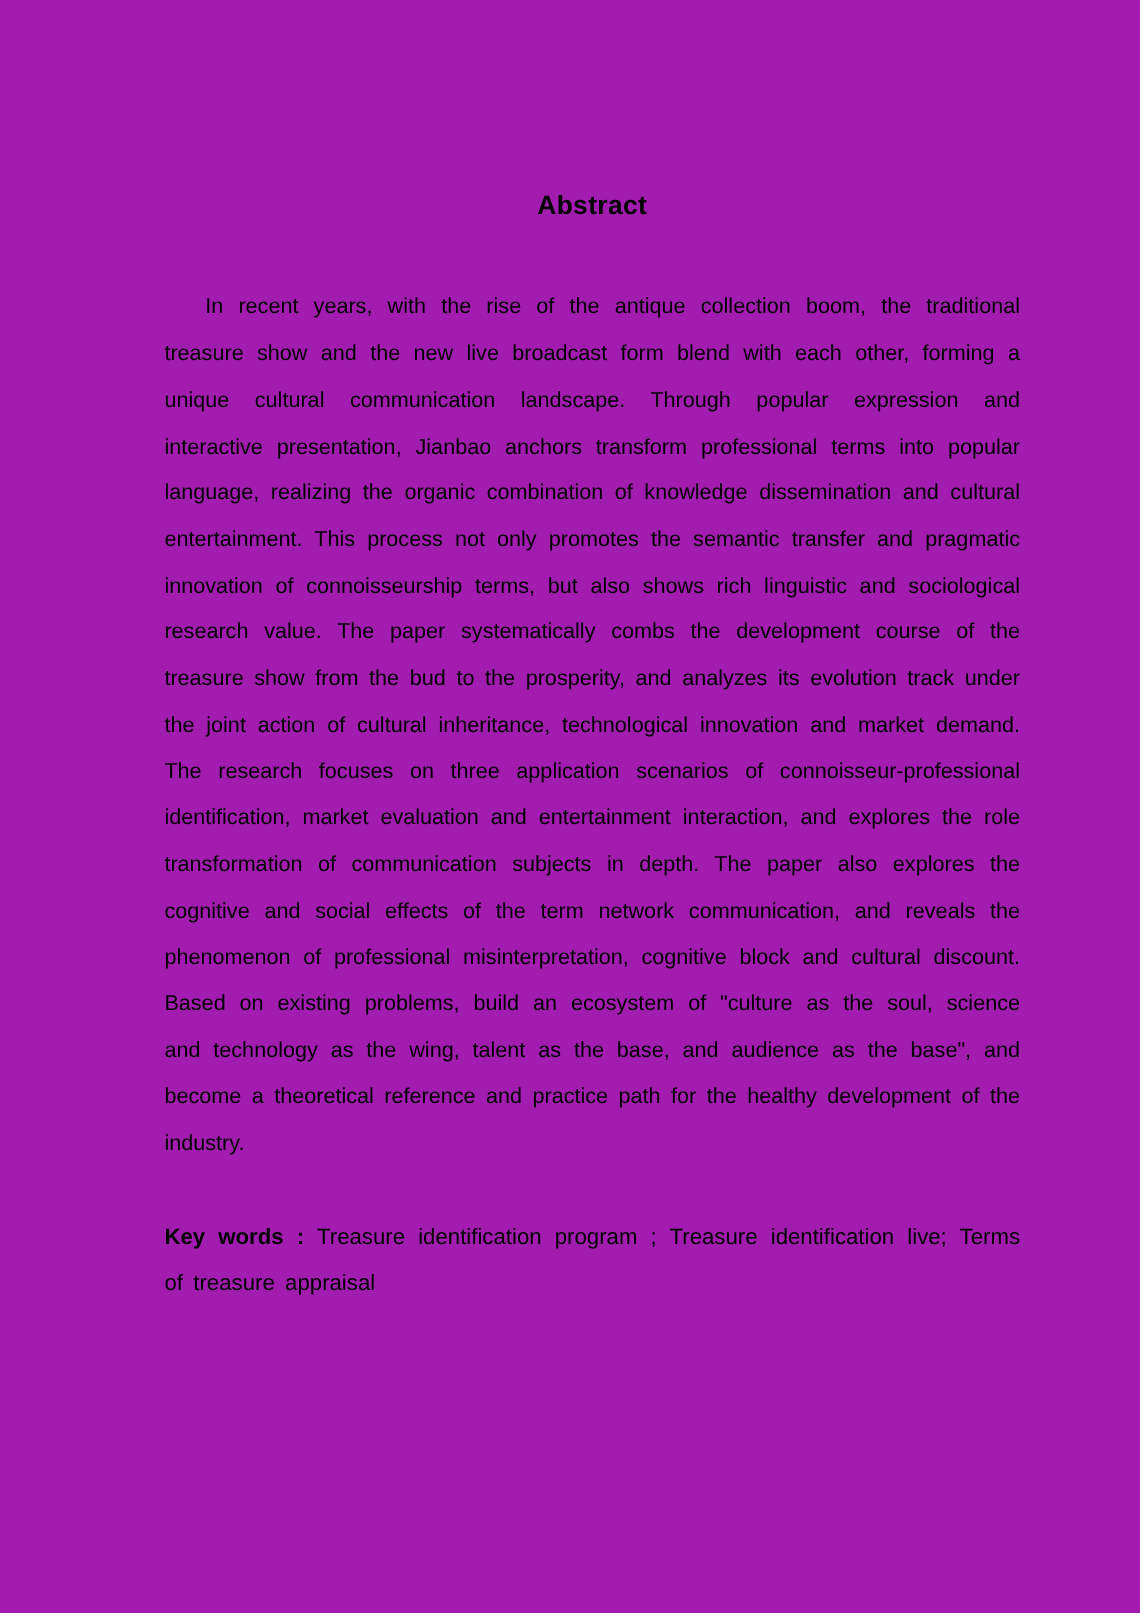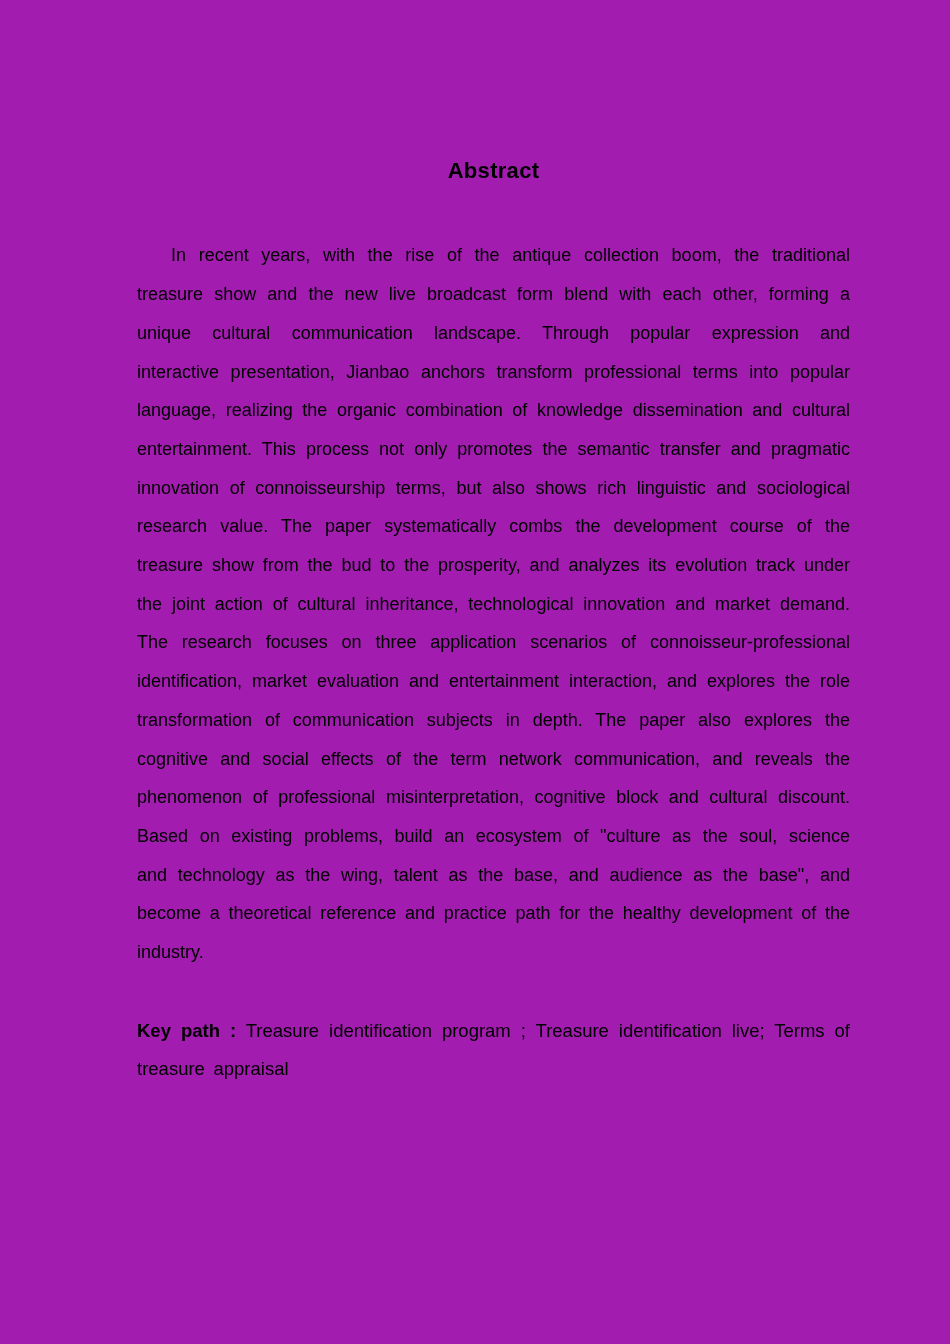--- a/index.html
+++ b/index.html
@@ -47,15 +47,15 @@
 </style>
 </head>
 <body>
 
 <div class="page">
   <h1 class="doc-title">Abstract</h1>
 
   <p class="abstract-body">In recent years, with the rise of the antique collection boom, the traditional treasure show and the new live broadcast form blend with each other, forming a unique cultural communication landscape. Through popular expression and interactive presentation, Jianbao anchors transform professional terms into popular language, realizing the organic combination of knowledge dissemination and cultural entertainment. This process not only promotes the semantic transfer and pragmatic innovation of connoisseurship terms, but also shows rich linguistic and sociological research value. The paper systematically combs the development course of the treasure show from the bud to the prosperity, and analyzes its evolution track under the joint action of cultural inheritance, technological innovation and market demand. The research focuses on three application scenarios of connoisseur-professional identification, market evaluation and entertainment interaction, and explores the role transformation of communication subjects in depth. The paper also explores the cognitive and social effects of the term network communication, and reveals the phenomenon of professional misinterpretation, cognitive block and cultural discount. Based on existing problems, build an ecosystem of "culture as the soul, science and technology as the wing, talent as the base, and audience as the base", and become a theoretical reference and practice path for the healthy development of the industry.</p>
 
   <p class="keywords">
-    <span class="kw-label">Key path :</span><span> Treasure identification program ; Treasure identification live; Terms of treasure appraisal</span>
+    <span class="kw-label">Key words :</span><span> Treasure identification program ; Treasure identification live; Terms of treasure appraisal</span>
   </p>
 </div>
 
 </body></html>

